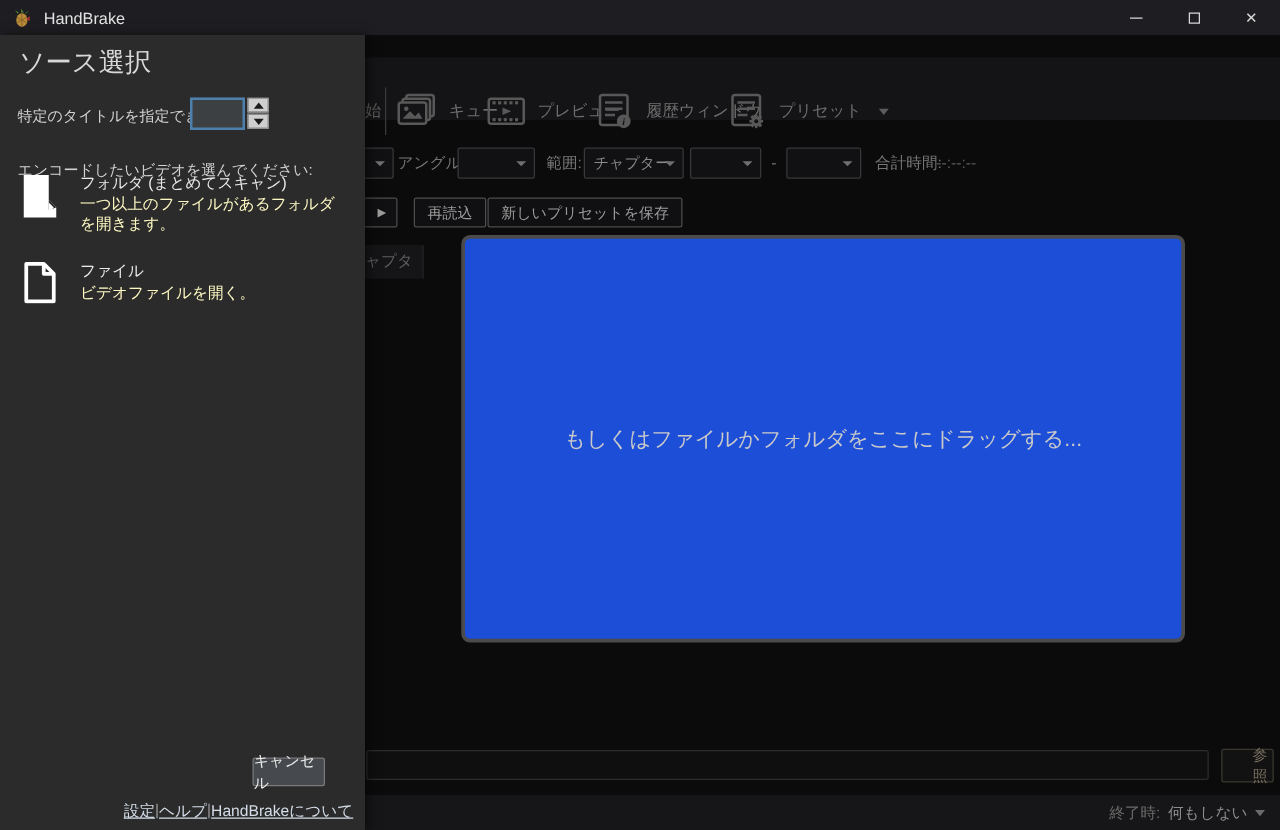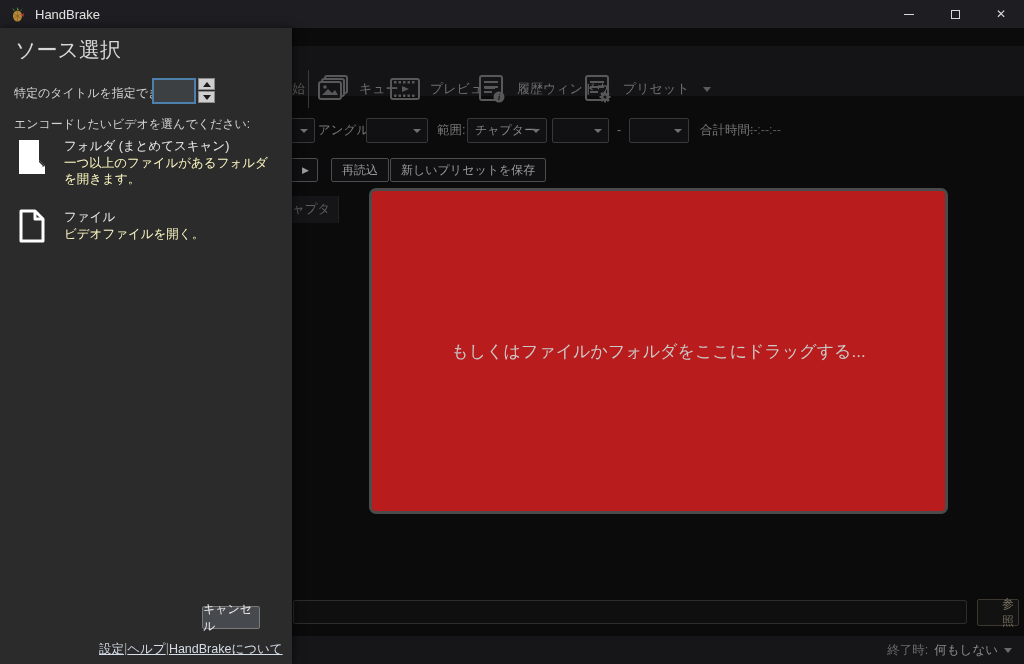--- a/index.html
+++ b/index.html
@@ -34,21 +34,21 @@
   .dim  { color:#5c5c5c; }
 
   
   .preset-row { position:absolute; left:0; top:130px; width:1024px; height:30px; }
   .pbtn { position:absolute; height:24px; background:#101012; border:1px solid #4c4c4e; border-radius:2px; color:#9b9b9b; font-size:12px; display:flex; align-items:center; justify-content:center; padding:0 10px; }
 
   
   .tab-partial { position:absolute; left:292px; top:168px; width:47px; height:27px; background:#151518; color:#5e5e5e; font-size:12.5px; line-height:27px; overflow:hidden; border-right:1px solid #222225; }
 
   
-  .dropzone { position:absolute; left:369px; top:160px; width:579px; height:326px; border:3px solid #4b4b4b; border-radius:7px; background:#b91c1c; display:flex; align-items:center; justify-content:center; }
+  .dropzone { position:absolute; left:369px; top:160px; width:579px; height:326px; border:3px solid #4b4b4b; border-radius:7px; background:#1d4ed8; display:flex; align-items:center; justify-content:center; }
   .dropzone-msg { color:#c9c9c9; font-size:17px; }
 
   
   .dest-input { position:absolute; left:293px; top:572px; width:674px; height:24px; background:#0f0f10; border:1px solid #2c2c2e; border-radius:2px; color:#9a9a9a; font-size:12px; padding:0 6px; outline:none; }
   .browse-btn { position:absolute; left:977px; top:571px; width:42px; height:27px; background:#121212; border:1px solid #3c382f; border-radius:2px; color:#746d5c; font-size:12px; display:flex; align-items:center; justify-content:center;padding-left:24px; }
 
   
   .statusbar { position:absolute; left:0; top:608px; width:1024px; height:28px; background:#161618; }
   .whendone { position:absolute; right:12px; top:6px; display:flex; align-items:center; gap:6px; font-size:12.5px; }
   .wd-label { color:#6a6a6a; }
@@ -59,21 +59,21 @@
   .panel { position:absolute; left:0; top:28px; width:292px; height:636px; background:#2b2b2b; box-shadow:2px 0 8px rgba(0,0,0,.5); }
   .panel-title { position:absolute; left:15px; top:8px; font-size:21px; color:#d8d8d8; font-weight:400; }
   .spin-label { position:absolute; left:14px; top:57px; font-size:12px; color:#d2d2d2; }
   .spin-wrap { position:absolute; left:152px; top:50px; display:flex; }
   .spin-input { width:44px; height:26px; background:#3c4043; border:2px solid #4d80ad; color:#e8e8e8; font-size:12px; padding:0 4px; outline:none; caret-color:#fff; }
   .spin-btns { display:flex; flex-direction:column; margin-left:2px; }
   .spin-btn { width:17px; height:12px; background:#cfcfcf; border:1px solid #8a8a8a; display:flex; align-items:center; justify-content:center; }
   .spin-btn + .spin-btn { margin-top:1px; }
   .tri-up { width:0; height:0; border-left:4px solid transparent; border-right:4px solid transparent; border-bottom:5px solid #1a1a1a; }
   .tri-dn { width:0; height:0; border-left:4px solid transparent; border-right:4px solid transparent; border-top:5px solid #1a1a1a; }
-  .choose-label { position:absolute; left:14px; top:88px; font-size:12px; color:#d2d2d2; }
+  .choose-label { position:absolute; left:14px; top:100px; font-size:12px; color:#d2d2d2; }
   .src-option { position:absolute; left:14px; width:264px; display:flex; gap:14px; cursor:pointer; }
   .opt-folder { top:110px; }
   .opt-file { top:181px; }
   .src-option .icon { flex:0 0 36px; display:flex; justify-content:center; }
   .opt-title { font-size:12.5px; color:#eaeaea; margin-bottom:1px; }
   .opt-desc { font-size:12.5px; color:#fef9c3; line-height:1.25; }
   .cancel-btn { position:absolute; left:202px; top:578px; width:58px; height:23px; background:#46494d; border:1px solid #7a7a7a; border-radius:2px; color:#ececec; font-size:12px; display:flex; align-items:center; justify-content:center; }
   .panel-links { position:absolute; left:99px; top:613px; font-size:12.5px; color:#9a9a9a; display:flex; white-space:nowrap; }
   .panel-links a { color:#d4dde8; text-decoration:underline; cursor:pointer; }
 </style>

